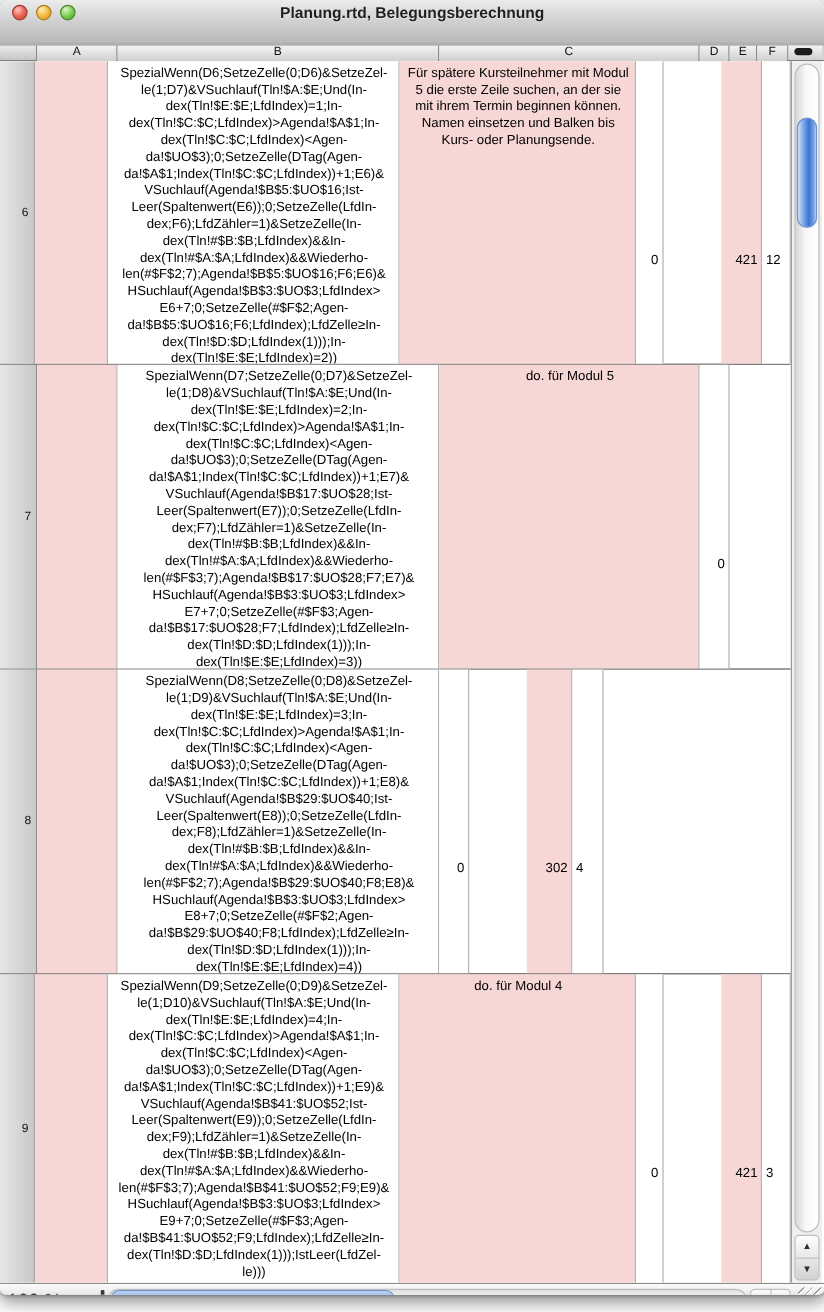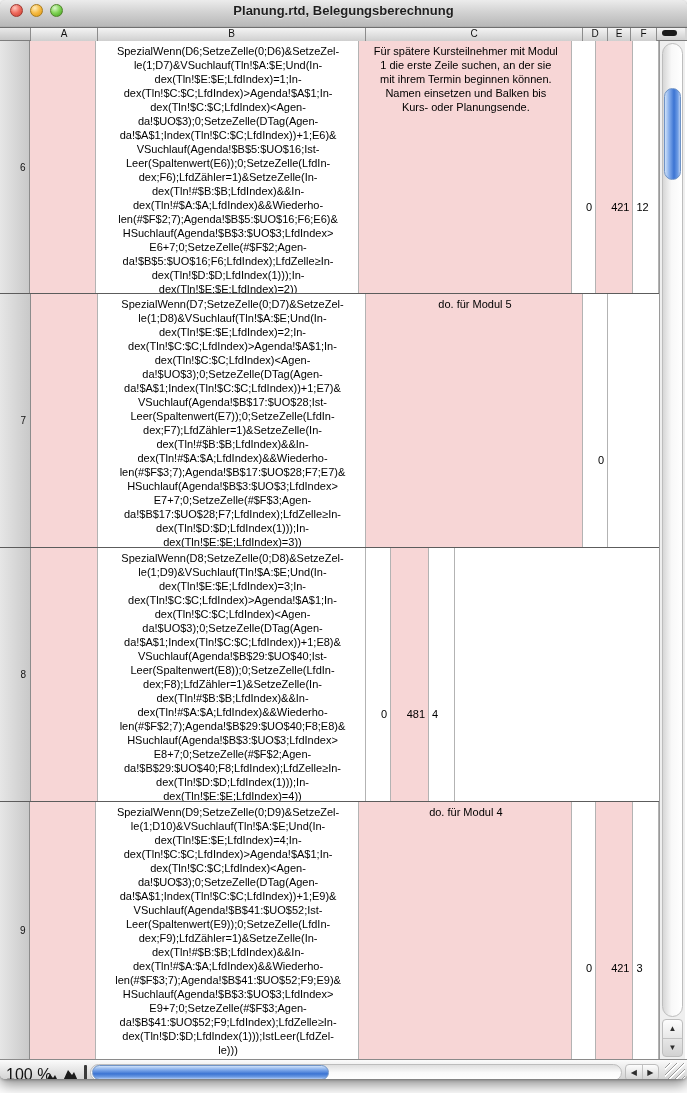--- a/index.html
+++ b/index.html
@@ -5,21 +5,21 @@
   * { margin:0; padding:0; box-sizing:border-box; }
   html,body { background:#ffffff; width:687px; height:1093px; font-family:"Liberation Sans", sans-serif; }
   .window {
     position:absolute; left:0; top:0; width:687px; height:1079px;
     border-radius:6px 6px 5px 5px;
     box-shadow:0 6px 14px rgba(0,0,0,0.45), 0 1px 3px rgba(0,0,0,0.3);
     background:#e8e8e8; overflow:hidden;
   }
   
   .titlebar {
-    position:relative; height:28px;
+    position:relative; height:38px;
     background:linear-gradient(#ececec, #d2d2d2 45%, #b9b9b9 95%, #a9a9a9);
     border-bottom:1px solid #6f6f6f; border-radius:6px 6px 0 0;padding-left:48px;
   }
   .lights { position:absolute; left:10px; top:4px; display:flex; gap:7px; }
   .light { width:13px; height:13px; border-radius:50%; display:inline-block; }
   .light.red    { background:radial-gradient(circle at 35% 28%, #ffc6bd, #ee6a5d 48%, #c43a2e); border:1px solid #9e372f; }
   .light.yellow { background:radial-gradient(circle at 35% 28%, #ffedbb, #f6bb44 48%, #d9940e); border:1px solid #a87b1d; }
   .light.green  { background:radial-gradient(circle at 35% 28%, #dcf7cc, #7fd354 48%, #3f9a1d); border:1px solid #50832c; }
   .title {
     position:absolute; left:0; right:0; top:3px; text-align:center;
@@ -45,21 +45,21 @@
   .rowhdr {
     width:31px; background:linear-gradient(to right,#e6e6e6,#c9c9c9);
     border-right:1px solid #8c8c8c; font-size:10px; color:#111;
     display:flex; align-items:center; justify-content:flex-end; padding-right:4px;
   }
   .cell { border-right:1px solid #b3b3b3; position:relative; overflow:hidden;text-align:center; }
   .cA { width:67px; background:#f7d6d6; }
   .cB { width:268px; background:#ffffff; }
   .cC { width:217px; background:#f7d6d6; }
   .cD { width:25px; background:#ffffff; }
-  .cE { width:38px; background:#f7d6d6; }
+  .cE { width:38px; background:#f7d6d6;margin-left:48px; }
   .cF { width:26px; background:#ffffff; }
   .celltext {
     font-size:11px; line-height:14px; color:#000; padding:3px 2px 0 4px;
     white-space:pre; letter-spacing:0px;
   }
   .numval { position:absolute; top:160px; font-size:11px; color:#000; }
   .num-right { right:3px; }
   .num-left { left:3px; }
   
   .vscroll { width:26px; background:#efefef; border-left:1px solid #9a9a9a; position:relative; }
@@ -155,21 +155,21 @@
 dex(Tln!#$A:$A;LfdIndex)&amp;&amp;Wiederho-
 len(#$F$2;7);Agenda!$B$5:$UO$16;F6;E6)&amp;
 HSuchlauf(Agenda!$B$3:$UO$3;LfdIndex&gt;
 E6+7;0;SetzeZelle(#$F$2;Agen-
 da!$B$5:$UO$16;F6;LfdIndex);LfdZelle≥In-
 dex(Tln!$D:$D;LfdIndex(1)));In-
 dex(Tln!$E:$E;LfdIndex)=2))</div>
           </div>
         <div class="cell cC">
             <div class="celltext">Für spätere Kursteilnehmer mit Modul
-1 die erste Zeile suchen, an der sie
+5 die erste Zeile suchen, an der sie
 mit ihrem Termin beginnen können.
 Namen einsetzen und Balken bis
 Kurs- oder Planungsende.</div>
           </div>
         <div class="cell cD">
             <span class="numval num-right">0</span>
           </div>
         <div class="cell cE">
             <span class="numval num-right">421</span>
           </div>
@@ -229,21 +229,21 @@
 HSuchlauf(Agenda!$B$3:$UO$3;LfdIndex&gt;
 E8+7;0;SetzeZelle(#$F$2;Agen-
 da!$B$29:$UO$40;F8;LfdIndex);LfdZelle≥In-
 dex(Tln!$D:$D;LfdIndex(1)));In-
 dex(Tln!$E:$E;LfdIndex)=4))</div>
           </div>
         <div class="cell cD">
             <span class="numval num-right">0</span>
           </div>
         <div class="cell cE">
-            <span class="numval num-right">481</span>
+            <span class="numval num-right">302</span>
           </div>
         <div class="cell cF">
             <span class="numval num-left">4</span>
           </div>
       </div>
 
       <div class="row" style="height:257px">
         <div class="rowhdr">9</div>
         <div class="cell cA"></div>
         <div class="cell cB">

